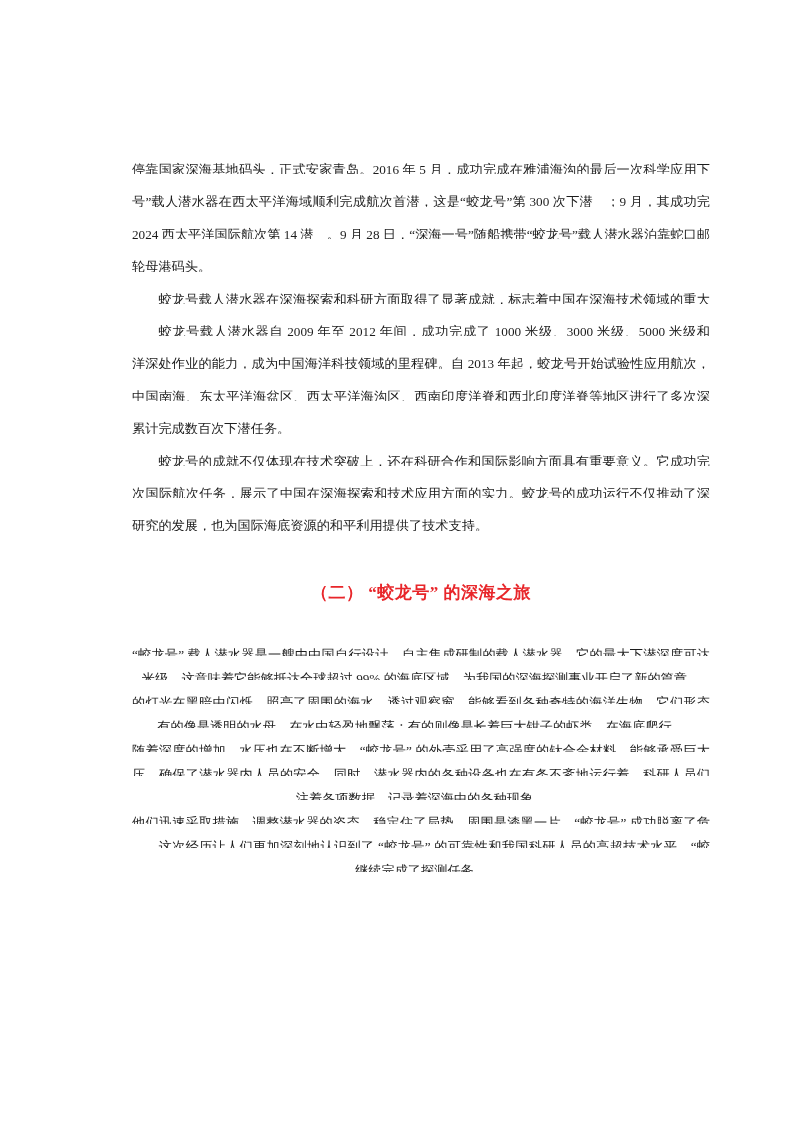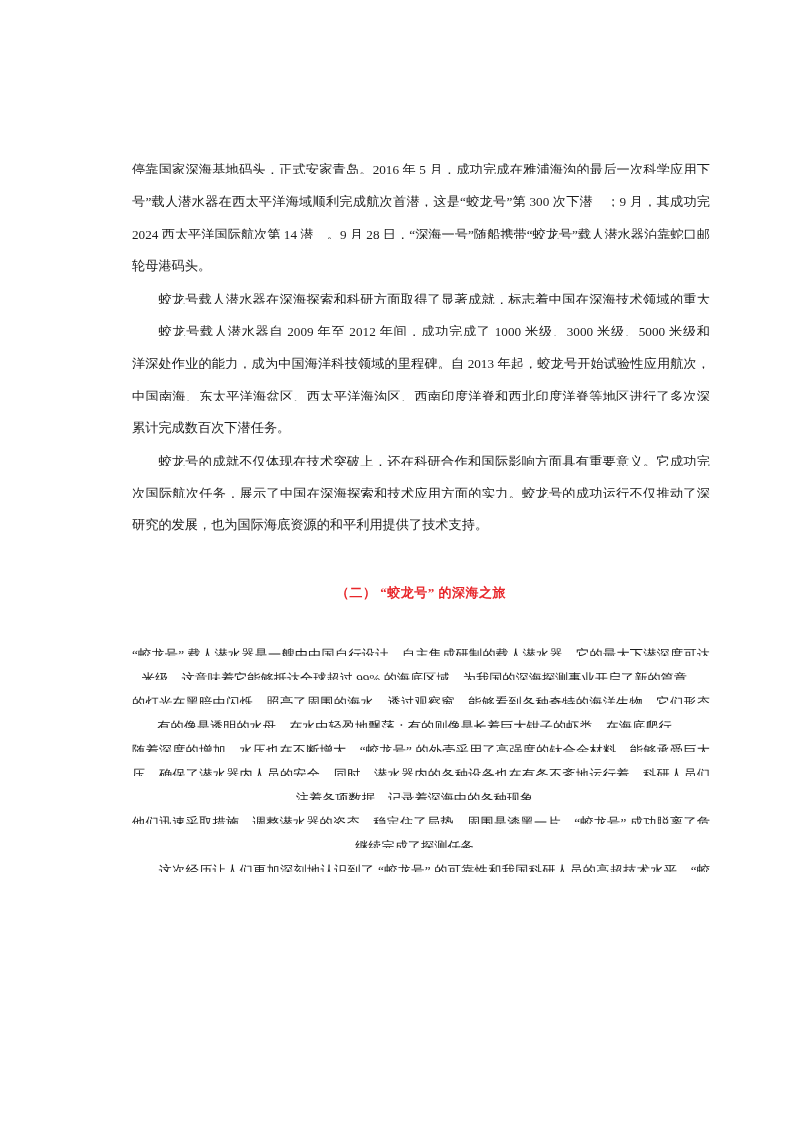--- a/index.html
+++ b/index.html
@@ -26,26 +26,26 @@
     width: 650px;
   }
   .line {
     font-size: 13.2px;
     white-space: pre-wrap;
     overflow: hidden;
   }
   .lines-top .line    { line-height: 32.4px; height: 32.4px; }
   .lines-bottom .line { line-height: 22.5px; height: 22.5px; }
   .a-j { text-align: justify; text-align-last: justify; }
-  .a-l { text-align: center;    text-align-last: left; font-family: Liberation Mono, monospace; }
+  .a-l { text-align: center;    text-align-last: left; }
   .a-c { text-align: center;  text-align-last: center; }
   .ind { text-indent: 2em; }
   .sec-heading {
     margin: 26px 0 3px 0;
-    font-size: 13px;
+    font-size: 17px;
     line-height: 24px;
     font-weight: bold;
     text-align: center;
     color: var(--red);
     letter-spacing: 0.5px;
   }
 </style>
 </head>
 <body>
 
@@ -68,17 +68,17 @@
     <h2 class="sec-heading">（二） “蛟龙号”  的深海之旅</h2>
     <div class="lines-bottom" id="bottom-lines">
         <div class="line a-j">“蛟龙号” 载人潜水器是一艘由中国自行设计、自主集成研制的载人潜水器。它的最大下潜深度可达 7000</div>
         <div class="line a-c">米级，这意味着它能够抵达全球超过 99% 的海底区域，为我国的深海探测事业开启了新的篇章。</div>
         <div class="line a-j">的灯光在黑暗中闪烁，照亮了周围的海水。透过观察窗，能够看到各种奇特的海洋生物，它们形态各异，</div>
         <div class="line a-c">有的像是透明的水母，在水中轻盈地飘荡；有的则像是长着巨大钳子的虾类，在海底爬行。</div>
         <div class="line a-j">随着深度的增加，水压也在不断增大。“蛟龙号” 的外壳采用了高强度的钛合金材料，能够承受巨大的水</div>
         <div class="line a-j">压，确保了潜水器内人员的安全。同时，潜水器内的各种设备也在有条不紊地运行着，科研人员们时刻关</div>
         <div class="line a-c">注着各项数据，记录着深海中的各种现象。</div>
         <div class="line a-j">他们迅速采取措施，调整潜水器的姿态，稳定住了局势。周围是漆黑一片，“蛟龙号” 成功脱离了危险区域，</div>
+        <div class="line a-j ind">这次经历让人们更加深刻地认识到了 “蛟龙号” 的可靠性和我国科研人员的高超技术水平。“蛟龙</div>
         <div class="line a-c">继续完成了探测任务。</div>
-        <div class="line a-j ind">这次经历让人们更加深刻地认识到了 “蛟龙号” 的可靠性和我国科研人员的高超技术水平。“蛟龙</div>
       </div>
   </div>
 </div>
 
 </body></html>

